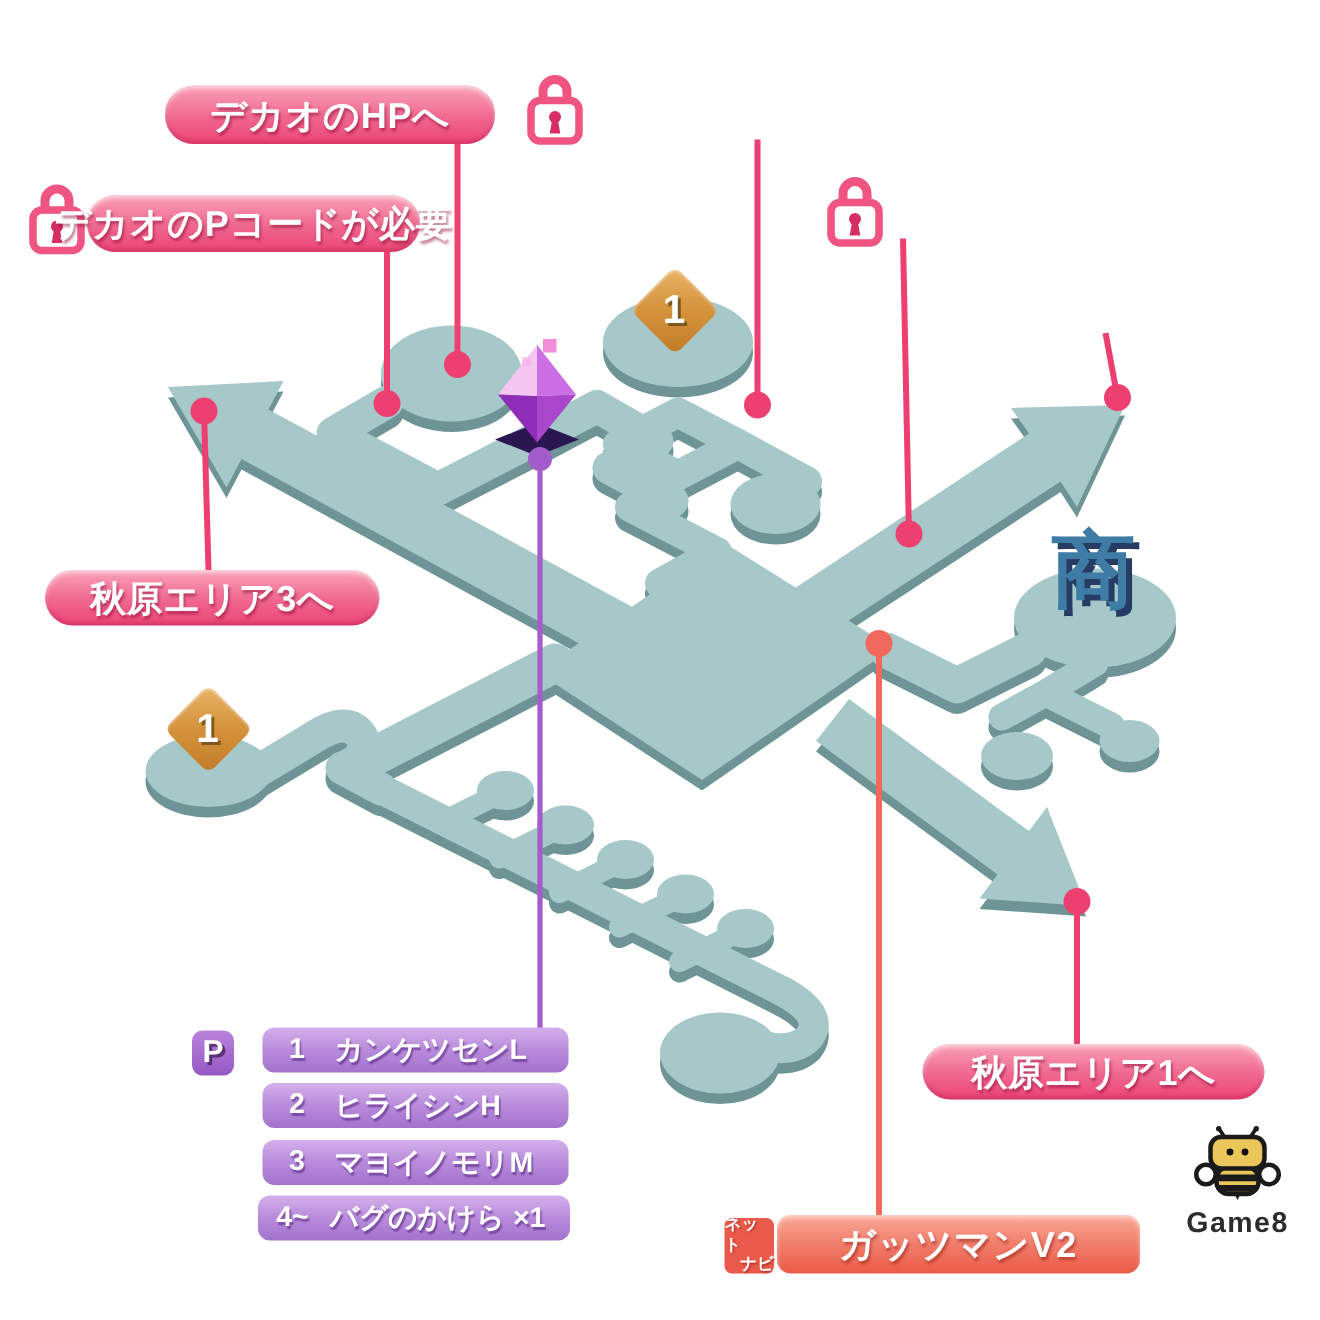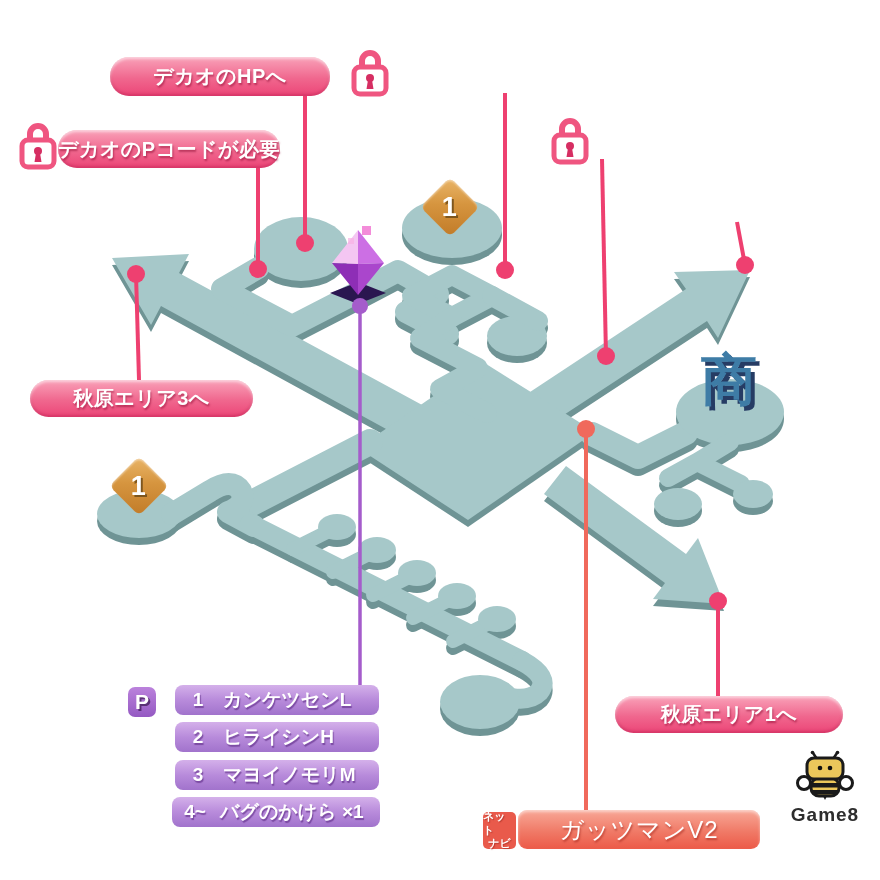--- a/index.html
+++ b/index.html
@@ -5,21 +5,21 @@
   html,body{margin:0;padding:0;background:#fff;}
   .stage{
     position:relative;width:880px;height:880px;background:#ffffff;overflow:hidden;
     font-family:"Liberation Sans","DejaVu Sans",sans-serif;
   }
   .stage svg.mapsvg{position:absolute;left:0;top:0;}
   .plabel{
     position:absolute;border-radius:19px;z-index:3;
     background:linear-gradient(180deg,#f9a2b9 0%,#f0678e 55%,#ec4577 100%);
     box-shadow:inset 0 2px 3px rgba(255,255,255,.55), inset 0 -2px 3px rgba(160,10,60,.3);
-    color:#fff;font-weight:bold;font-size:20px;letter-spacing:.5px;
+    color:#fff;font-weight:bold;font-size:24px;letter-spacing:.5px;
     display:flex;align-items:center;justify-content:center;
     text-shadow:1px 2px 2px rgba(140,10,50,.55);white-space:nowrap;
   }
   .lock{position:absolute;z-index:3;}
   .plist-item{
     position:absolute;height:30px;border-radius:8px;z-index:3;
     background:linear-gradient(180deg,#d4b0ea 0%,#b88bdb 50%,#a173cc 100%);
     color:#fff;font-weight:bold;font-size:19px;
     display:flex;align-items:center;white-space:nowrap;
     text-shadow:1px 2px 1px rgba(80,30,120,.55);
@@ -44,28 +44,28 @@
     transform:rotate(-45deg);color:#fff;font-weight:bold;font-size:27px;
     text-shadow:2px 2px 0 rgba(110,75,25,.85);
   }
   .shop-sign{
     position:absolute;z-index:3;font-size:56px;font-weight:bold;color:#3E7CA6;
     text-shadow:4px 4px 0 #263C64;line-height:1;
   }
   .navi-badge{
     position:absolute;z-index:3;border-radius:5px;background:#E95A4B;
     color:#fff;font-weight:bold;font-size:11px;line-height:1.25;
-    display:flex;flex-direction:column;align-items:center;justify-content:center;
+    display:flex;flex-direction:column;align-items:flex-end;justify-content:center;
     text-shadow:1px 1px 1px rgba(140,30,20,.5);
   }
   .navi-label{
     position:absolute;z-index:3;border-radius:9px;
     background:linear-gradient(180deg,#f8a897 0%,#f07a67 55%,#ec5a48 100%);
     box-shadow:inset 0 2px 3px rgba(255,255,255,.5);
-    color:#fff;font-weight:normal;font-size:24px;letter-spacing:1px;
+    color:#fff;font-weight:bold;font-size:24px;letter-spacing:1px;
     display:flex;align-items:center;justify-content:center;
     text-shadow:1px 2px 2px rgba(150,30,20,.55);white-space:nowrap;
   }
   .g8{position:absolute;left:770px;top:750px;width:110px;z-index:3;text-align:center;}
   .g8-text{font-size:19px;font-weight:bold;color:#2d2d2d;letter-spacing:1px;margin-top:0;}
 </style>
 </head>
 <body>
 
 <div class="stage">

